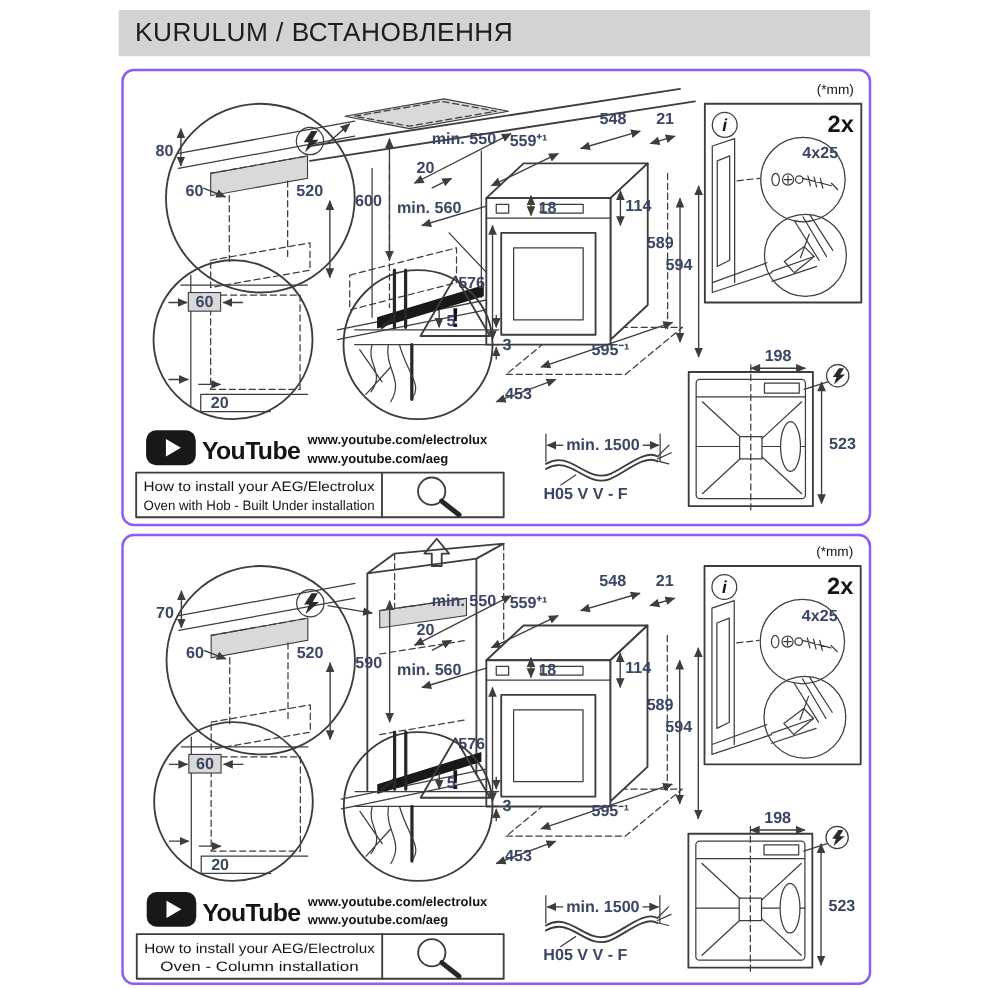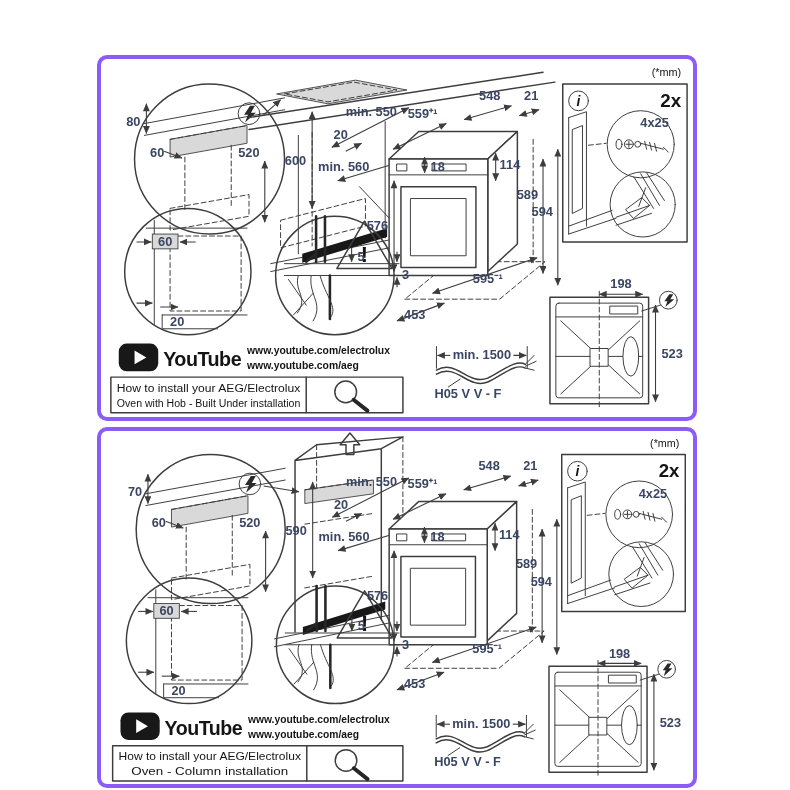--- a/index.html
+++ b/index.html
@@ -1,21 +1,21 @@
 <!DOCTYPE html>
 <html><head>
 <meta charset="utf-8">
 <style>
   html,body{margin:0;padding:0;background:#ffffff;}
   body{width:790px;height:790px;position:relative;font-family:"Liberation Sans",sans-serif;}
   .page{position:absolute;inset:0;background:#fff;}
   .header-bar{position:absolute;left:95px;top:8px;width:601px;height:37px;background:#d3d3d3;
     display:flex;align-items:center;box-sizing:border-box;padding-left:13px;}
   .header-bar .title{font-size:21px;color:#1d1d1d;letter-spacing:.4px;}
-  .panel{position:absolute;left:97px;width:600px;border:4px solid #8b5cf6;border-radius:10px;
+  .panel{position:absolute;left:97px;width:600px;border:2px solid #8b5cf6;border-radius:10px;
     box-sizing:border-box;background:#fff;overflow:hidden;}
   #panel-0{top:55px;height:366px;}
   #panel-1{top:427px;height:361px;}
   .panel svg{display:block;width:100%;height:100%;}
 
   
   .ln{stroke:#3d3d3d;stroke-width:1.5;fill:none;stroke-linecap:round;stroke-linejoin:round;}
   .lt{stroke:#3d3d3d;stroke-width:1;fill:none;stroke-linecap:round;stroke-linejoin:round;}
   .thk{stroke:#262626;stroke-width:2.6;fill:none;stroke-linecap:round;}
   .dsh{stroke-dasharray:5 3;}
@@ -37,20 +37,23 @@
     <defs>
       <marker id="mE" markerUnits="userSpaceOnUse" markerWidth="9" markerHeight="8" refX="7.5" refY="3.5" orient="auto">
         <path d="M0,0L8,3.5L0,7Z" fill="#3d3d3d"></path>
         </marker>
       <marker id="mS" markerUnits="userSpaceOnUse" markerWidth="9" markerHeight="8" refX="0.5" refY="3.5" orient="auto">
         <path d="M8,0L0,3.5L8,7Z" fill="#3d3d3d"></path>
         </marker>
     </defs>
   </svg>
 
+  <div class="header-bar">
+    <span class="title">KURULUM / ВСТАНОВЛЕННЯ</span>
+  </div>
 
   <div class="panel" id="panel-0">
   <svg class="v-hob" viewBox="0 0 600 360">
     <text class="b" x="588" y="16" text-anchor="end" font-size="11">(*mm)</text>
 
     <g>
       <rect x="468" y="24" width="126" height="160" class="ln"></rect>
       <circle cx="484" cy="41" r="10" class="lt"></circle>
       <text class="b" x="484" y="46" text-anchor="middle" font-size="14" font-weight="700" font-style="italic">i</text>
       <text class="b" x="588" y="47" text-anchor="end" font-size="19" font-weight="700">2x</text>

